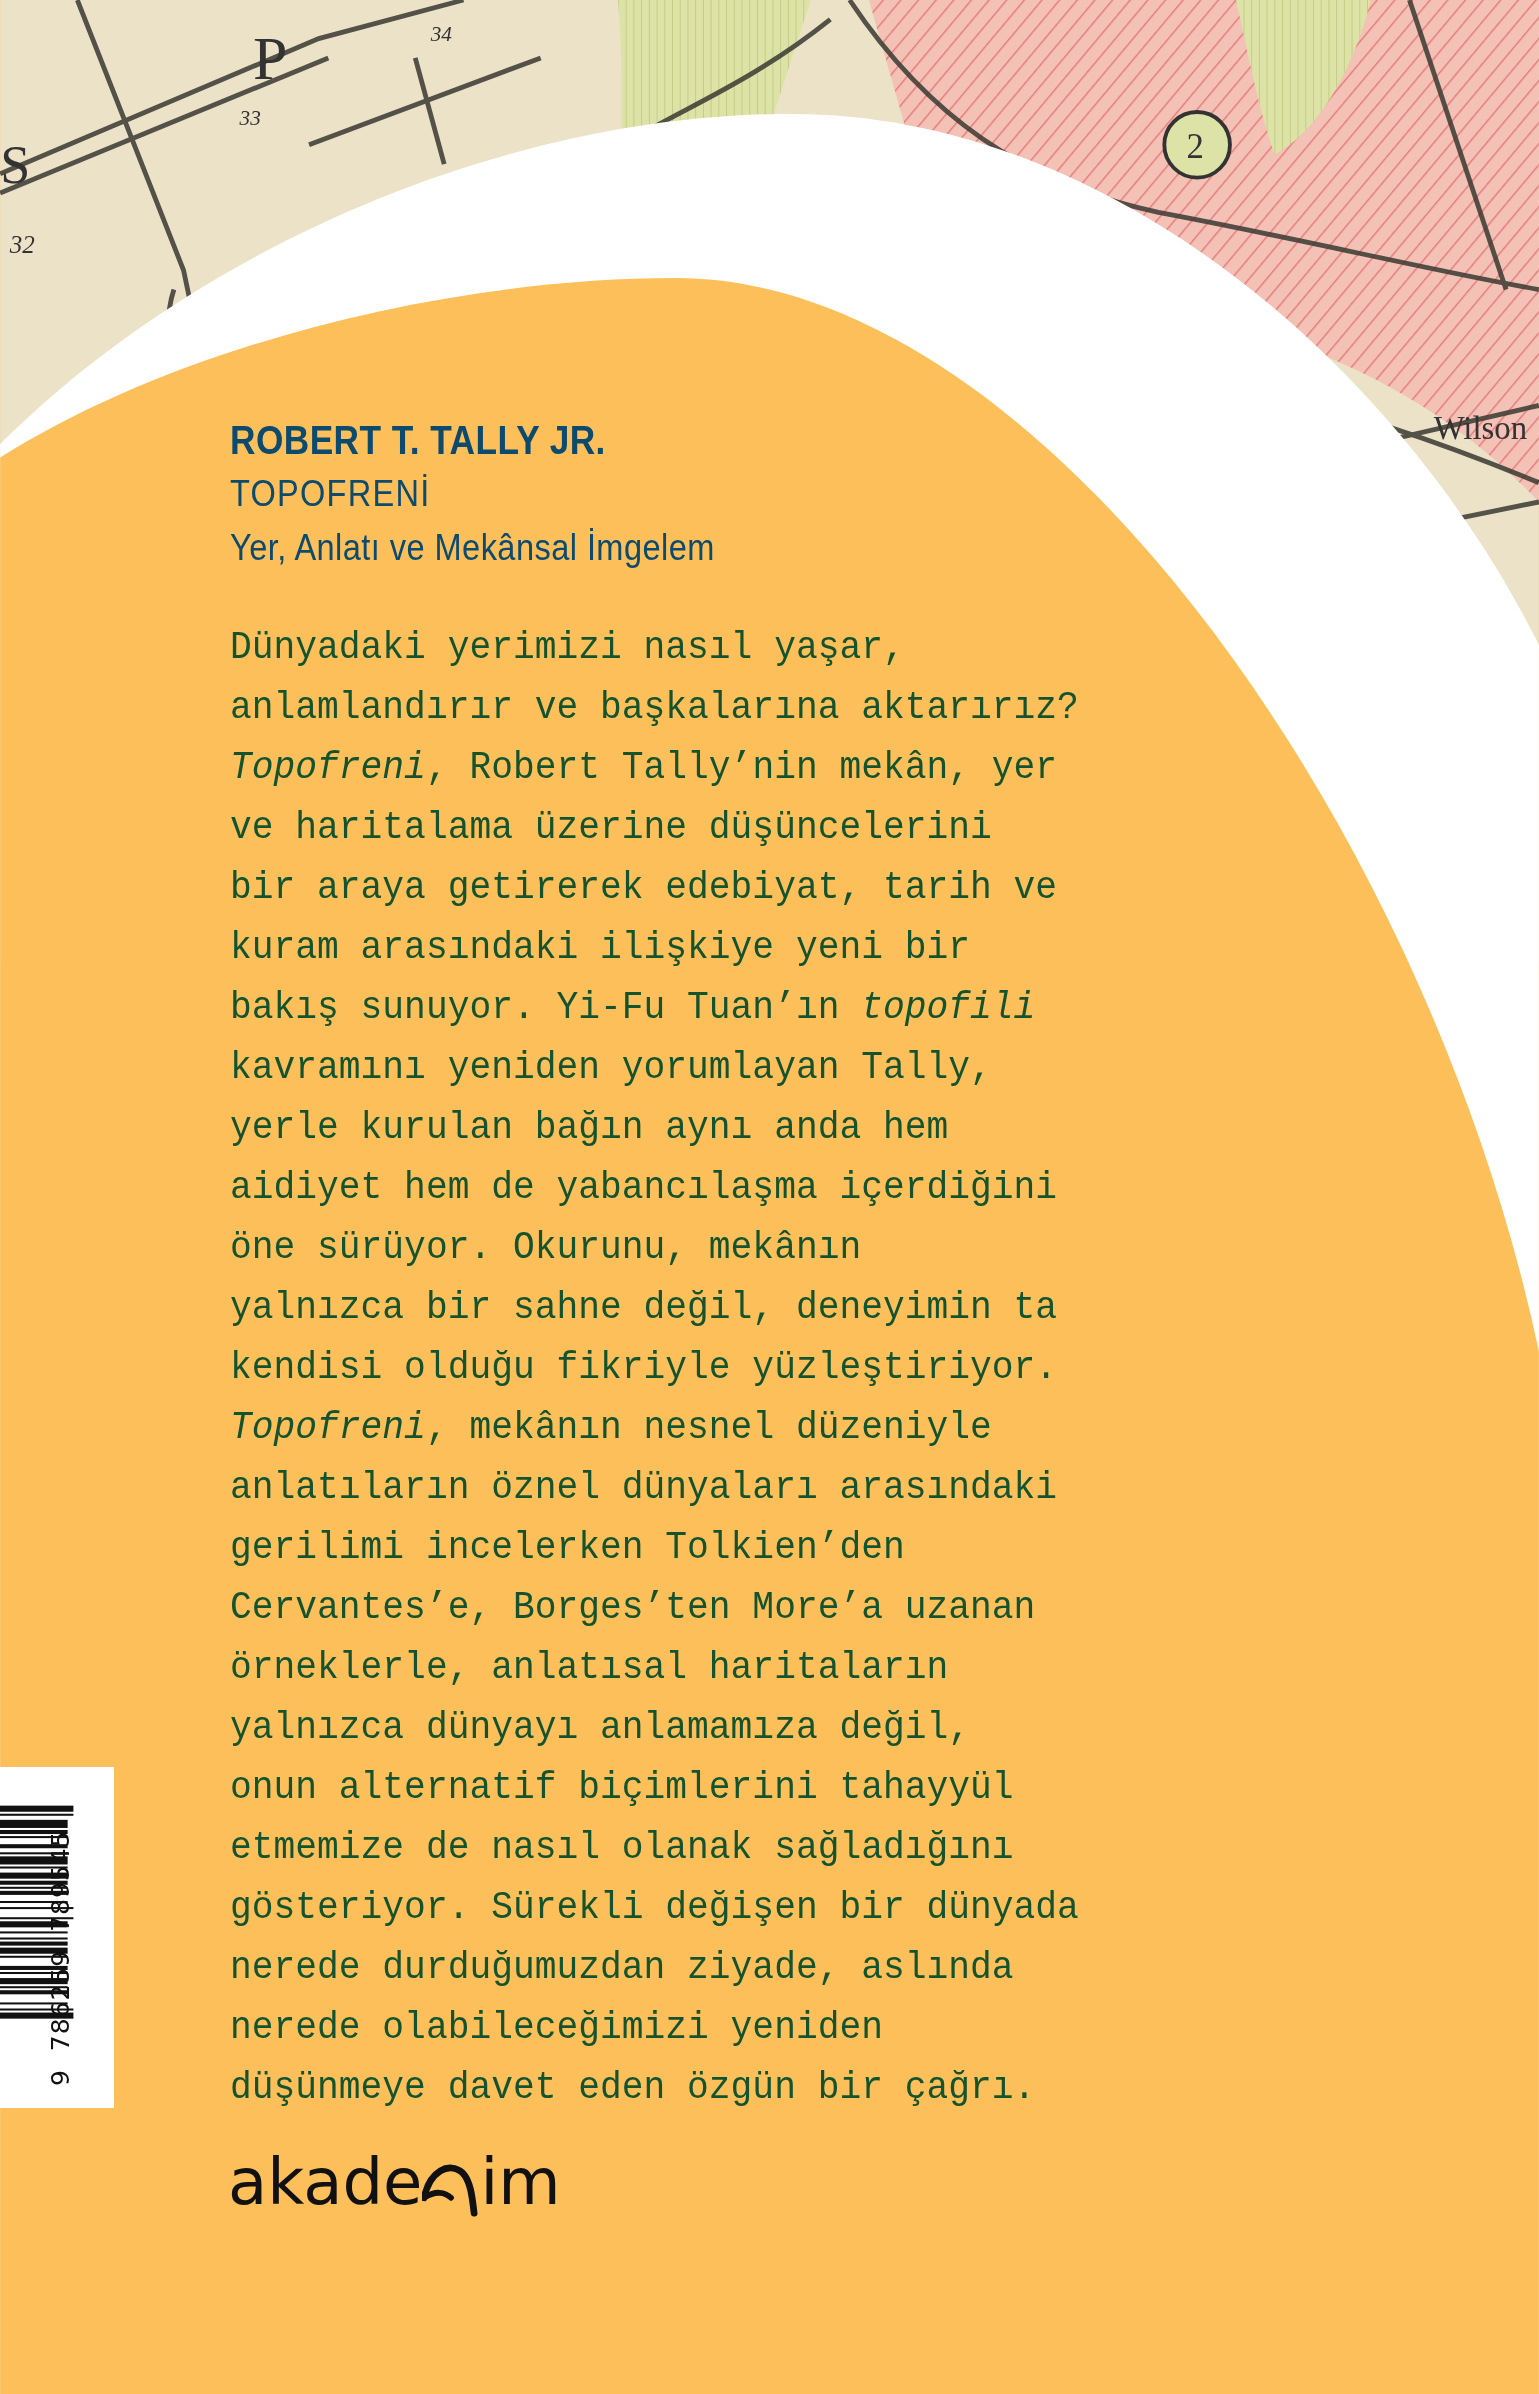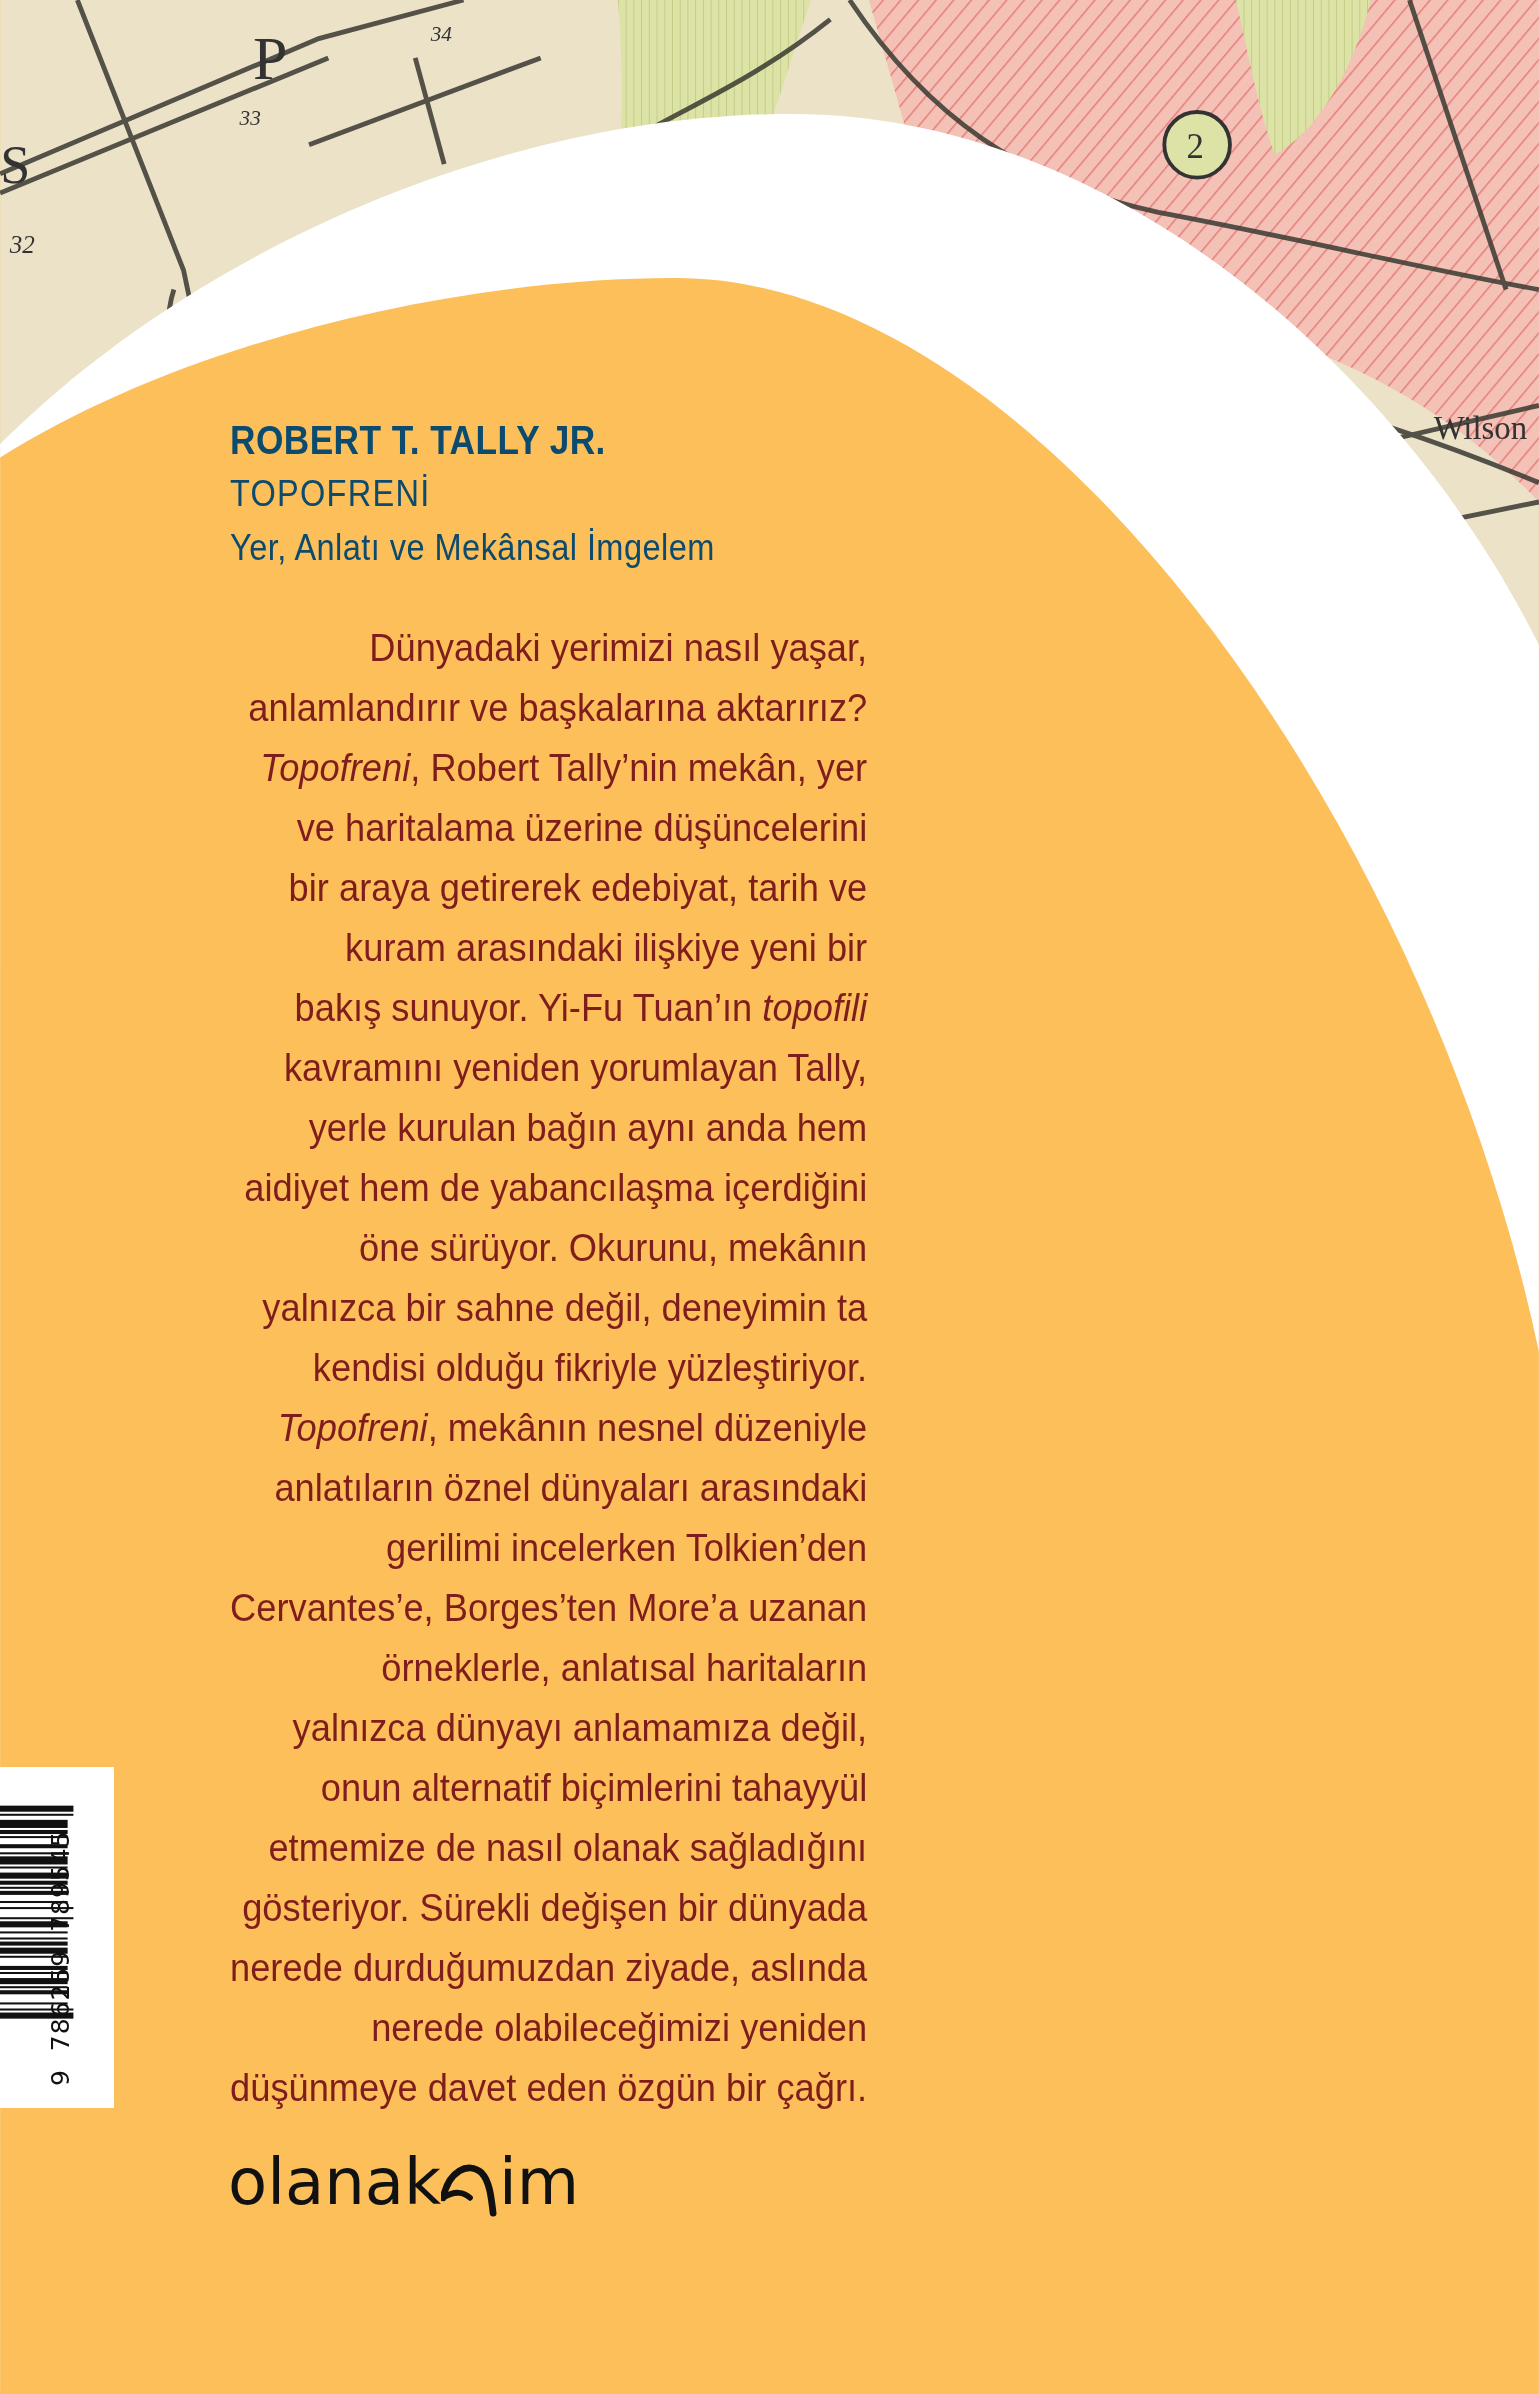--- a/index.html
+++ b/index.html
@@ -2,21 +2,21 @@
 <html><head>
 <meta charset="utf-8">
 <style>
   html, body { margin: 0; padding: 0; }
   body { width: 1539px; height: 2394px; position: relative; overflow: hidden; background: #FCBF59; }
   .bg-svg { position: absolute; left: 0; top: 0; width: 1539px; height: 2394px; }
   .header { position: absolute; left: 230px; top: 413px; color: #0c4a6e; }
   .author { font-family: "Liberation Sans", sans-serif; font-weight: bold; font-size: 41px; line-height: 54px; letter-spacing: 0.5px; transform: scaleX(0.86); transform-origin: left center; white-space: nowrap; }
   .title { font-family: "Liberation Sans", sans-serif; font-size: 37px; line-height: 54px; letter-spacing: 1.4px; transform: scaleX(0.88); transform-origin: left center; white-space: nowrap; }
   .subtitle { font-family: "Liberation Sans", sans-serif; font-size: 37px; line-height: 54px; letter-spacing: 0.5px; transform: scaleX(0.88); transform-origin: left center; white-space: nowrap; }
-  .body-text { position: absolute; left: 230px; top: 618px; color: #7f1d1d; font-family: Liberation Sans, sans-serif; font-size: 39px; line-height: 60px; text-align: right; }
+  .body-text { position: absolute; left: 230px; top: 618px; color: #14532d; font-family: Liberation Mono, monospace; font-size: 39px; line-height: 60px; }
   .body-line { white-space: nowrap; transform: scaleX(0.93); transform-origin: left center; }
   .body-line em { font-style: italic; }
   .barcode-box { position: absolute; left: 0; top: 1767px; width: 114px; height: 341px; background: #fff; }
   .barcode-svg { position: absolute; left: 0; top: 0; }
   .isbn-text { position: absolute; left: 46px; top: 319px; transform-origin: 0 0; transform: rotate(-90deg); font-family: "DejaVu Sans", sans-serif; font-size: 25px; color: #111; white-space: pre; letter-spacing: 1px; }
   .logo { position: absolute; left: 228px; top: 2142px; font-family: "DejaVu Sans", sans-serif; font-size: 64px; color: #111; letter-spacing: 0px; display: flex; align-items: flex-end; }
   .logo-part { display: inline-block; }
   .logo-swoosh { display: inline-block; width: 58px; height: 77px; position: relative; }
 </style>
 </head>
@@ -135,21 +135,21 @@
       <rect x="0" y="226.89999999999986" width="70" height="2.1" fill="#111"></rect>
       <rect x="0" y="231.09999999999985" width="70" height="4.2" fill="#111"></rect>
       <rect x="0" y="243.69999999999985" width="70" height="2.1" fill="#111"></rect>
       <rect x="0" y="249.99999999999983" width="76" height="2.1" fill="#111"></rect>
       <rect x="0" y="254.19999999999982" width="76" height="6.300000000000001" fill="#111"></rect>
     </svg>
   <div class="isbn-text">9  786259  789545</div>
 </div>
 
 <div class="logo">
-  <span class="logo-part">olanak</span>
+  <span class="logo-part">akade</span>
   <span class="logo-swoosh">
     <svg width="58" height="77" viewBox="0 0 60 80">
       <path d="M2 58 C8 30 28 20 42 32 C50 40 52 56 54 74" stroke="#111" stroke-width="7" fill="none" stroke-linecap="round"></path>
       <path d="M2 58 C14 50 24 52 30 58" stroke="#111" stroke-width="6" fill="none" stroke-linecap="round"></path>
     </svg>
   </span>
   <span class="logo-part">im</span>
 </div>
 
 

